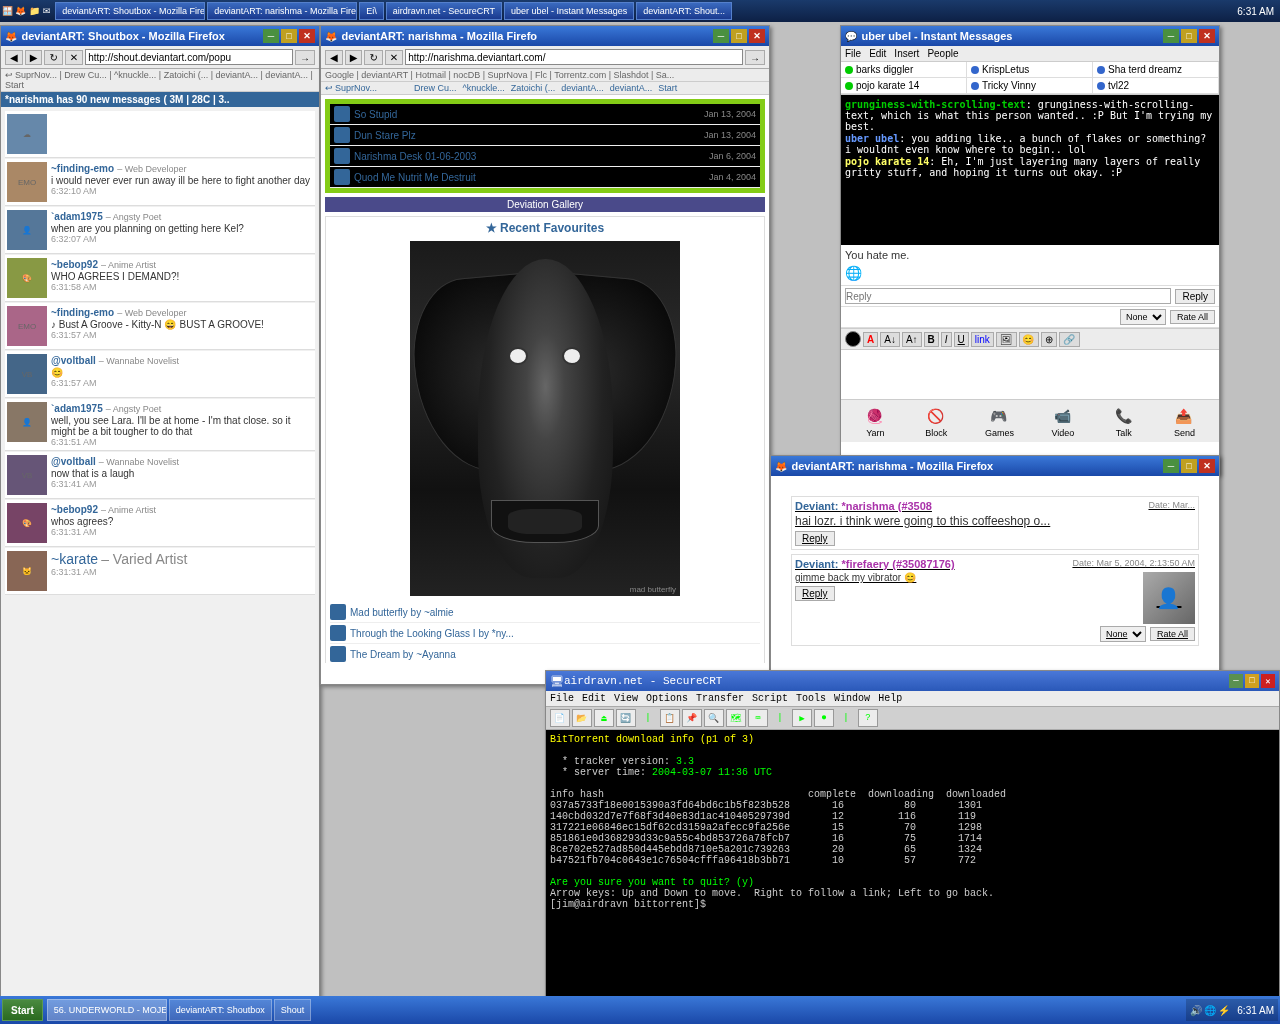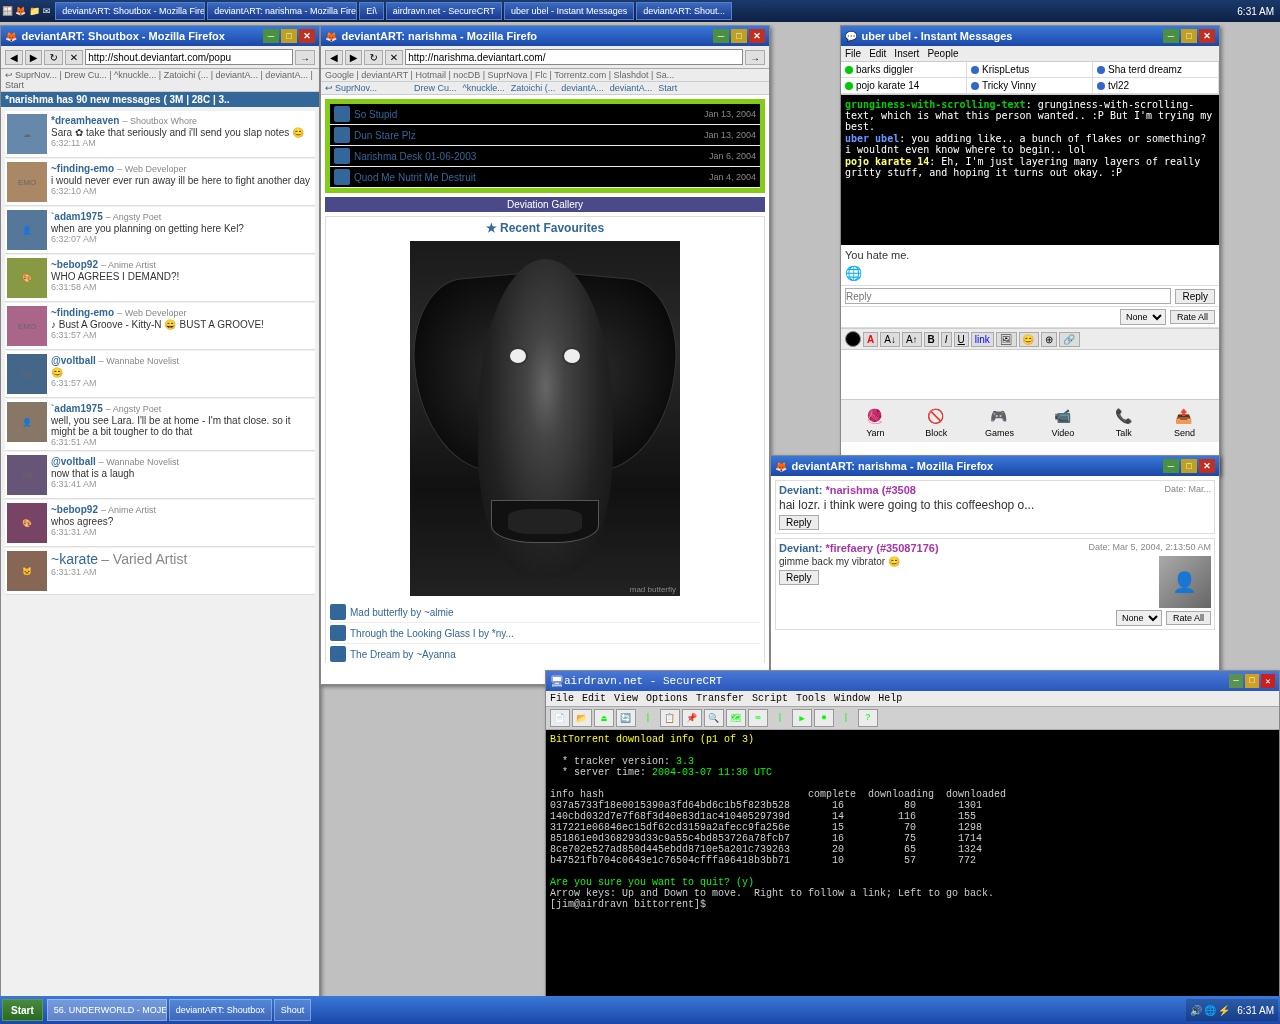--- a/index.html
+++ b/index.html
@@ -393,25 +393,20 @@
   </div>
   <div style="background:#ececec; border-bottom:1px solid #ccc; padding:1px 4px; font-size:9px; display:flex; gap:3px; flex-wrap:wrap;">
     <span style="color:#666;">↩ SuprNov... | Drew Cu... | ^knuckle... | Zatoichi (... | deviantA... | deviantA... | Start</span>
   </div>
   <div style="background:#336699; color:white; padding:2px 4px; font-size:10px; font-weight:bold;">
     <span>*narishma has 90 new messages ( 3M | 28C | 3..</span>
   </div>
   <div class="shoutbox-content" id="shoutbox-items">
   <div class="shout-item">
         <div class="shout-avatar" style="background: rgb(102, 136, 170);">☁</div>
-        <div class="shout-body">
-          <div><span style="font-weight:bold;font-size:10px;color:#336699;">*dreamheaven</span> <span style="color:#888;font-size:9px;">– Shoutbox Whore</span></div>
-          <div class="shout-text">Sara ✿ take that seriously and i'll send you slap notes 😊</div>
-          <div class="shout-time">6:32:11 AM</div>
-        </div>
       </div>
       <div class="shout-item">
         <div class="shout-avatar" style="background: rgb(170, 136, 102);">EMO</div>
         <div class="shout-body">
           <div><span style="font-weight:bold;font-size:10px;color:#336699;">~finding-emo</span> <span style="color:#888;font-size:9px;">– Web Developer</span></div>
           <div class="shout-text">i would never ever run away ill be here to fight another day</div>
           <div class="shout-time">6:32:10 AM</div>
         </div>
       </div>
       <div class="shout-item">
@@ -712,21 +707,21 @@
 <div class="window" id="win-da-shout" style="top:455px; left:770px; width:450px; height:230px; background:white;">
   <div class="titlebar">
     <span class="title-icon">🦊</span>
     <span class="title-text">deviantART: narishma - Mozilla Firefox</span>
     <div class="win-controls">
       <div class="win-btn minimize">─</div>
       <div class="win-btn maximize">□</div>
       <div class="win-btn close">✕</div>
     </div>
   </div>
-  <div style="padding:4px; overflow-y:auto; height:calc(100% - 22px);">
+  <div style="padding:20px; overflow-y:auto; height:calc(100% - 22px);text-decoration:underline;">
 
     <div style="border:1px solid #ddd; margin-bottom:4px; padding:3px;">
       <div style="display:flex; justify-content:space-between; margin-bottom:2px;">
         <div>
           <span style="font-weight:bold; color:#336699;">Deviant: </span>
           <span style="font-weight:bold; color:#aa33aa;">*narishma (#3508</span>
         </div>
         <span style="font-size:9px; color:#888;">Date: Mar...</span>
       </div>
       <div style="font-size:12px; color:#333; margin-bottom:3px;">hai lozr. i think were going to this coffeeshop o...</div>
@@ -803,21 +798,21 @@
     <div class="sct-btn" style="border:none; background:none;">|</div>
     <div class="sct-btn">?</div>
   </div>
   <div class="securecrt-content" id="securecrt-content"><span style="color:#ffff00;">BitTorrent download info (p1 of 3)</span>
 
   * tracker version: <span style="color:#00ff00;">3.3</span>
   * server time: <span style="color:#00ff00;">2004-03-07 11:36 UTC</span>
 
 <span style="color:#cccccc;">info hash                                  complete  downloading  downloaded</span>
 <span style="color:#cccccc;">037a5733f18e0015390a3fd64bd6c1b5f823b528       16          80       1301</span>
-<span style="color:#cccccc;">140cbd032d7e7f68f3d40e83d1ac41040529739d       14         116       155</span>
+<span style="color:#cccccc;">140cbd032d7e7f68f3d40e83d1ac41040529739d       12         116       119</span>
 <span style="color:#cccccc;">317221e06846ec15df62cd3159a2afecc9fa256e       15          70       1298</span>
 <span style="color:#cccccc;">851861e0d368293d33c9a55c4bd853726a78fcb7       16          75       1714</span>
 <span style="color:#cccccc;">8ce702e527ad850d445ebdd8710e5a201c739263       20          65       1324</span>
 <span style="color:#cccccc;">b47521fb704c0643e1c76504cfffa96418b3bb71       10          57       772</span>
 
 <span style="color:#00ff00;">Are you sure you want to quit? (y)</span>
 <span style="color:#cccccc;">Arrow keys: Up and Down to move.  Right to follow a link; Left to go back.</span>
 <span style="color:#cccccc;">[jim@airdravn bittorrent]$</span> </div>
   <div class="securecrt-statusbar">
     <span>Ready</span>

